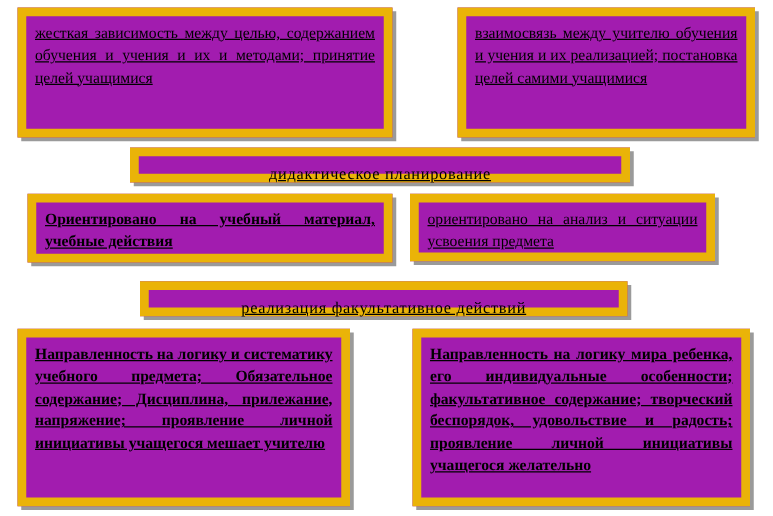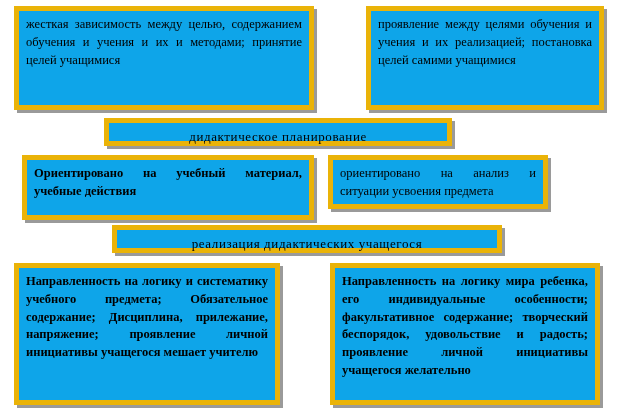--- a/index.html
+++ b/index.html
@@ -14,78 +14,79 @@
     overflow: hidden;
   }
   #diagram {
     position: relative;
     width: 618px;
     height: 413px;
   }
   .box {
     position: absolute;
     box-sizing: border-box;
-    background: #0ea5e9;
-    border: 5px solid #eab308;
+    background: #a21caf;
+    border: 7px solid #eab308;
     box-shadow: 3px 3px 0 0 #9a9a9a;
     padding: 5px 7px 5px 7px;
     font-size: 12.5px;
     line-height: 1.42;
     text-align: justify;
     color: #000000;
+    text-decoration: underline;
   }
   .box.bold {
     font-weight: bold;
   }
   .box.center {
     text-align: center;
     font-size: 13px;
     letter-spacing: 0.6px;
   }
   .box p {
     margin: 0;
   }
 
   
   #box-top-left    { left: 14px;  top: 6px;   width: 300px; height: 104px; }
   #box-top-right   { left: 366px; top: 6px;   width: 238px; height: 104px; }
-  #box-planning    { left: 104px; top: 118px; width: 348px; height: 28px; }
-  #box-mid-left    { left: 22px;  top: 155px; width: 292px; height: 65px; }
-  #box-mid-right   { left: 328px; top: 155px; width: 220px; height: 54px; }
+  #box-planning    { left: 104px; top: 118px; width: 400px; height: 28px; }
+  #box-mid-left    { left: 22px;  top: 155px; width: 292px; height: 55px; }
+  #box-mid-right   { left: 328px; top: 155px; width: 244px; height: 54px; }
   #box-realization { left: 112px; top: 225px; width: 390px; height: 28px; }
   #box-bot-left    { left: 14px;  top: 263px; width: 266px; height: 142px; }
   #box-bot-right   { left: 330px; top: 263px; width: 270px; height: 142px; }
 </style>
 </head>
 <body>
 
 <div id="diagram">
 
   <div class="box" id="box-top-left">
     <p>жесткая зависимость между целью, содержанием обучения и учения и их и методами; принятие целей учащимися</p>
   </div>
 
   <div class="box" id="box-top-right">
-    <p>проявление между целями обучения и учения и их реализацией; постановка целей самими учащимися</p>
+    <p>взаимосвязь между учителю обучения и учения и их реализацией; постановка целей самими учащимися</p>
   </div>
 
   <div class="box center" id="box-planning">
     <p>дидактическое планирование</p>
   </div>
 
   <div class="box bold" id="box-mid-left">
     <p>Ориентировано на учебный материал, учебные действия</p>
   </div>
 
   <div class="box" id="box-mid-right">
     <p>ориентировано на анализ и ситуации усвоения предмета</p>
   </div>
 
   <div class="box center" id="box-realization">
-    <p>реализация дидактических учащегося</p>
+    <p>реализация факультативное действий</p>
   </div>
 
   <div class="box bold" id="box-bot-left">
     <p>Направленность на логику и систематику учебного предмета; Обязательное содержание; Дисциплина, прилежание, напряжение; проявление личной инициативы учащегося мешает учителю</p>
   </div>
 
   <div class="box bold" id="box-bot-right">
     <p>Направленность на логику мира ребенка, его индивидуальные особенности; факультативное содержание; творческий беспорядок, удовольствие и радость; проявление личной инициативы учащегося желательно</p>
   </div>
 

